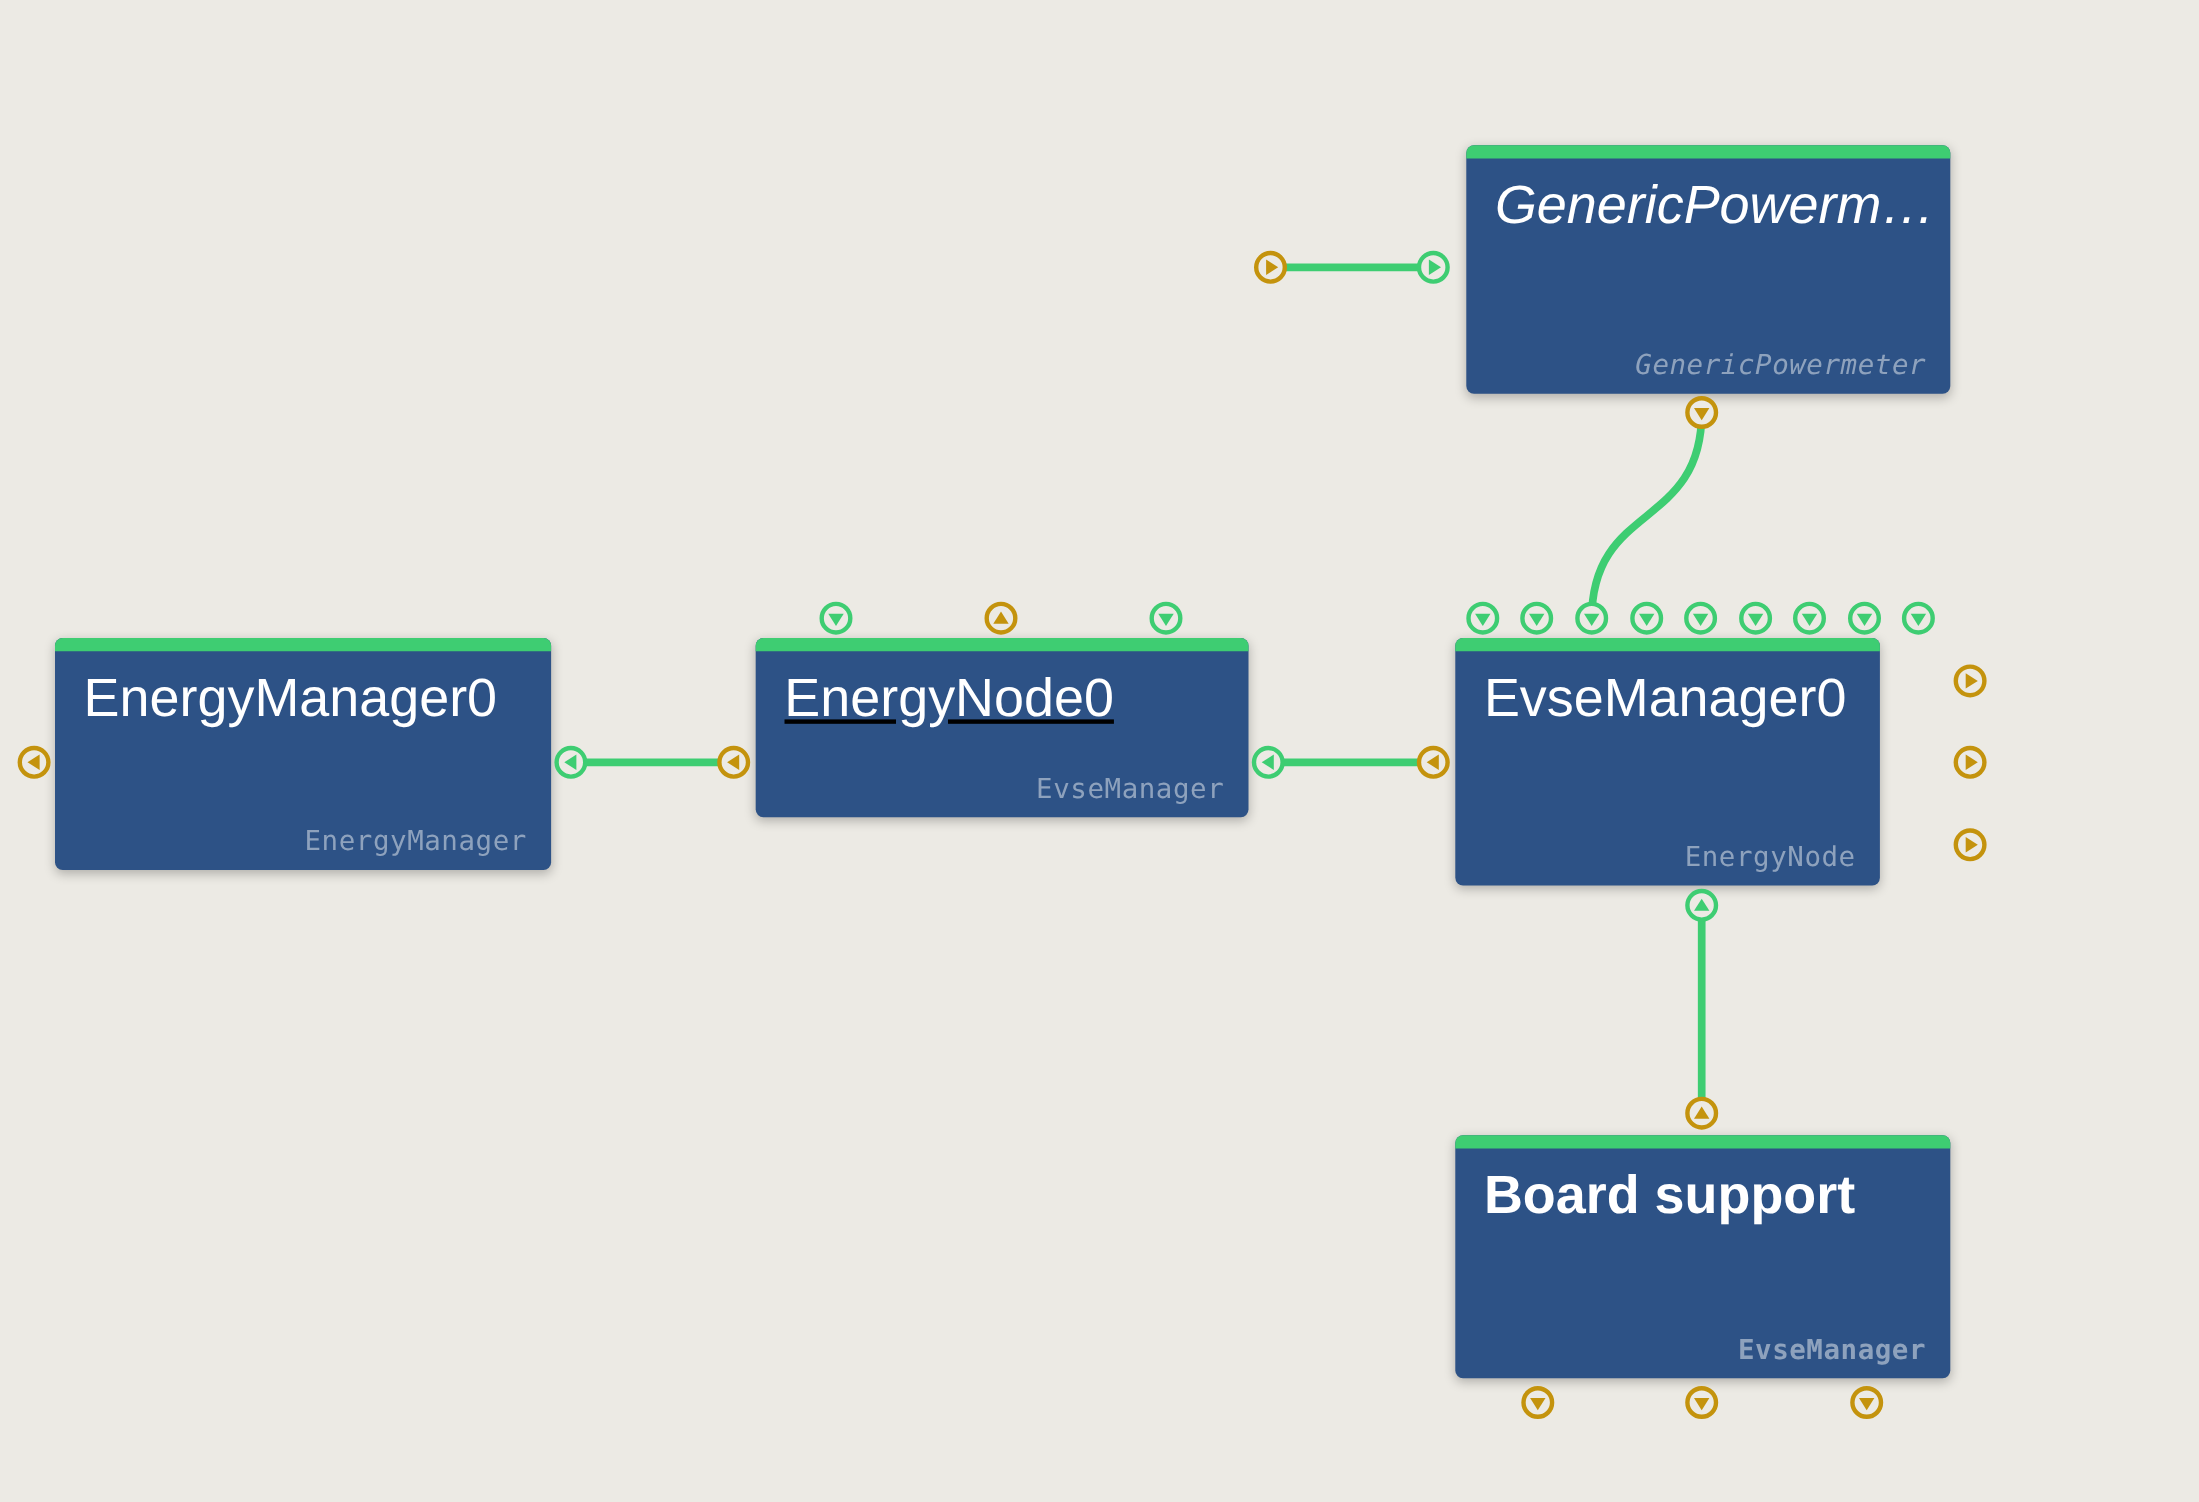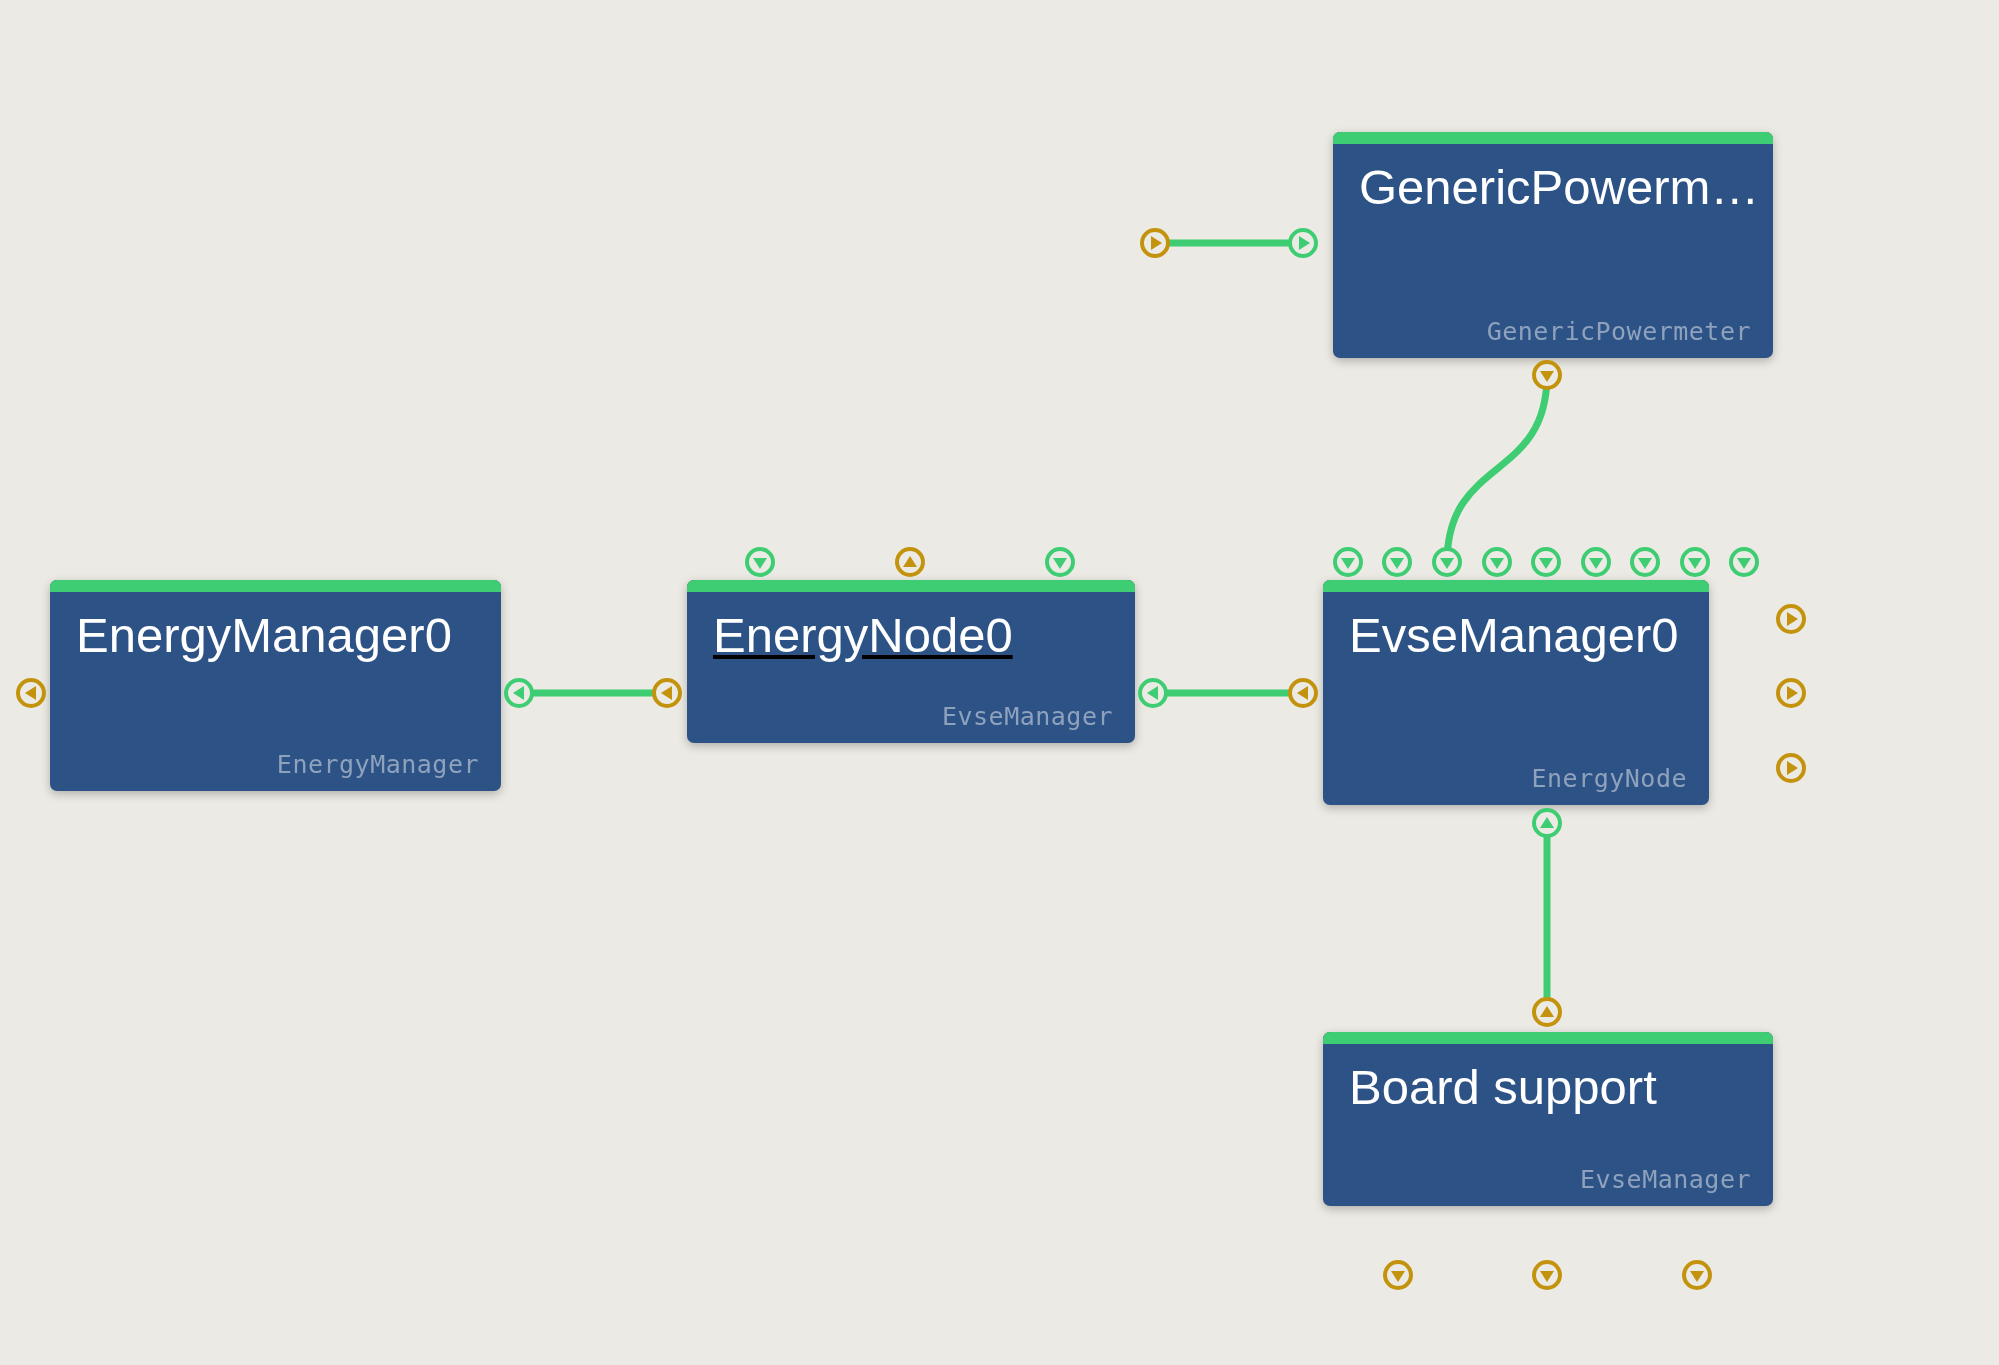--- a/index.html
+++ b/index.html
@@ -101,21 +101,21 @@
 
   <svg class="wires" id="wires" viewBox="0 0 1999 1365">
       <path d="M1155,243 L1303,243" stroke="#3ECD72"></path>
       <path d="M1547,375 C1547,482.15999999999997 1447,455.84000000000003 1447,563" stroke="#3ECD72"></path>
       <path d="M519,693 L667,693" stroke="#3ECD72"></path>
       <path d="M1153,693 L1303,693" stroke="#3ECD72"></path>
       <path d="M1547,823 L1547,1012" stroke="#3ECD72"></path>
     </svg>
 
 
-  <div class="node" style="left: 1333px; top: 132px; width: 440px; height: 226px;">
+  <div class="node" style="left: 1333px; top: 132px; width: 440px; height: 226px; font-style: italic;">
     <div class="node-header"></div>
     <div class="node-title">GenericPowerm…</div>
     <div class="node-type">GenericPowermeter</div>
   </div>
 
   <div class="node" style="left: 50px; top: 580px; width: 451px; height: 211px;">
     <div class="node-header"></div>
     <div class="node-title">EnergyManager0</div>
     <div class="node-type">EnergyManager</div>
   </div>
@@ -125,21 +125,21 @@
     <div class="node-title">EnergyNode0</div>
     <div class="node-type">EvseManager</div>
   </div>
 
   <div class="node" style="left: 1323px; top: 580px; width: 386px; height: 225px;">
     <div class="node-header"></div>
     <div class="node-title">EvseManager0</div>
     <div class="node-type">EnergyNode</div>
   </div>
 
-  <div class="node" style="left: 1323px; top: 1032px; width: 450px; height: 174px;">
+  <div class="node" style="left: 1323px; top: 1032px; width: 450px; height: 221px; font-weight: bold;">
     <div class="node-header"></div>
     <div class="node-title">Board support</div>
     <div class="node-type">EvseManager</div>
   </div>
 
 <div class="port orange dir-right" style="left: 1140px; top: 228px;">
       <div class="tri"></div>
     </div>
     <div class="port green dir-right" style="left: 1288px; top: 228px;">
       <div class="tri"></div>

